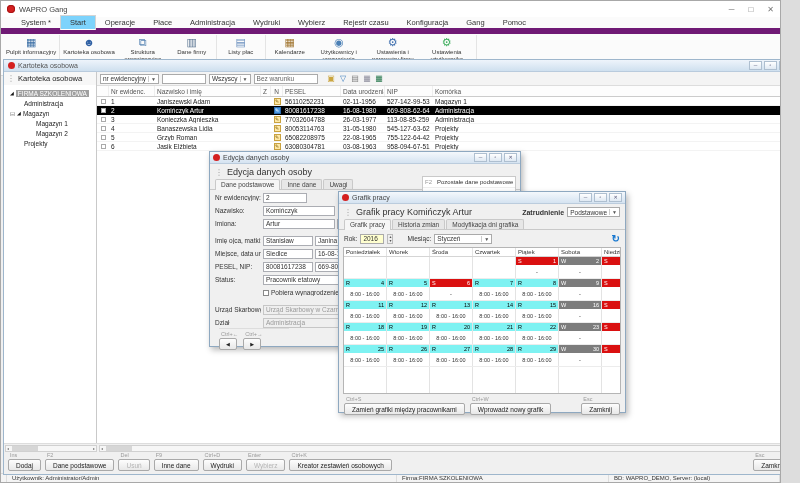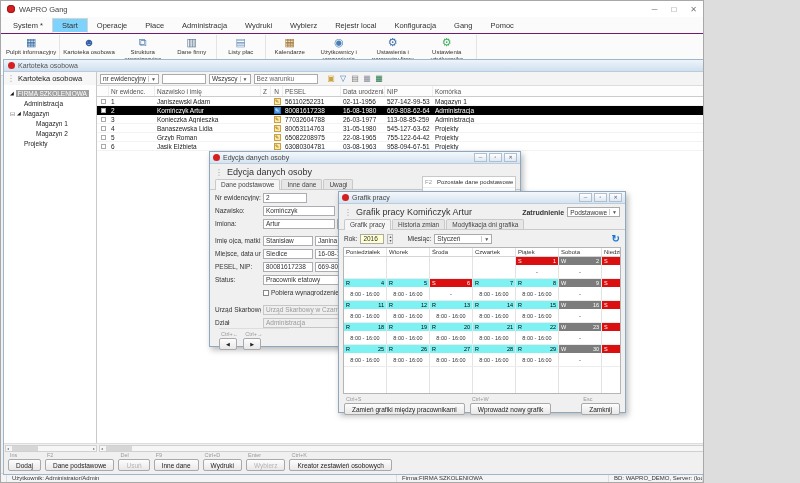--- a/index.html
+++ b/index.html
@@ -1,29 +1,29 @@
 <!DOCTYPE html>
 <html><head>
 <meta charset="utf-8">
 <style>
   * { box-sizing: border-box; margin: 0; padding: 0; }
   html,body { background:#ddd; }
-  .app { position:relative; width:704px; height:483px; background:#f0f0f0;
+  .app { position:relative; width:781px; height:483px; background:#f0f0f0;
          font-family:"Liberation Sans", sans-serif; overflow:hidden;
          border:1px solid #a8a8a8; }
   
   .titlebar { height:16px; background:#fff; display:flex; align-items:center; gap:4px;
               padding:0 6px; font-size:7.5px; color:#444; }
   .appicon { width:8px; height:8px; border-radius:50%; background:#d42020; flex:none;
              box-shadow:inset 0 0 0 1px #a81414; }
   .wincontrols { margin-left:auto; display:flex; gap:14px; color:#777; font-size:8px; }
   .wincontrols span { cursor:default; }
   
-  .menubar { height:17px; background:#fbfbfb; border-bottom:1px solid #701a75;
-             display:flex; align-items:center; padding-left:3px; font-size:7.5px; color:#333; }
+  .menubar { height:17px; background:#fbfbfb; border-bottom:6px solid #701a75;
+             display:flex; align-items:center; padding-left:11px; font-size:7.5px; color:#333; }
   .mtab { padding:2px 9px; white-space:nowrap; }
   .mtab.active { background:#7dd3fc; border:1px solid #d4d4d4; border-bottom-color:#fff; }
   
   .ribbon { height:42px; background:#fbfbfb; border-bottom:1px solid #d8d8d8;
             display:flex; padding:1px 2px 0 2px; }
   .rgroup { display:flex; flex-direction:column; justify-content:space-between;
             border-right:1px solid #e4e4e4; padding:0 3px; }
   .ritems { display:flex; gap:2px; }
   .ritem { min-width:42px; max-width:52px; display:flex; flex-direction:column; align-items:center;
            font-size:6px; color:#333; text-align:center; line-height:1.15; padding-top:1px; }
@@ -175,21 +175,21 @@
   </div>
 
   <div class="menubar">
       <div class="mtab">System *</div>
       <div class="mtab active">Start</div>
       <div class="mtab">Operacje</div>
       <div class="mtab">Płace</div>
       <div class="mtab">Administracja</div>
       <div class="mtab">Wydruki</div>
       <div class="mtab">Wybierz</div>
-      <div class="mtab">Rejestr local</div>
+      <div class="mtab">Rejestr czasu</div>
       <div class="mtab">Konfiguracja</div>
       <div class="mtab">Gang</div>
       <div class="mtab">Pomoc</div>
     </div>
 
   <div class="ribbon">
       <div class="rgroup">
         <div class="ritems">
           <div class="ritem">
             <div class="ricon" style="color: rgb(58, 110, 165);">▦</div>

